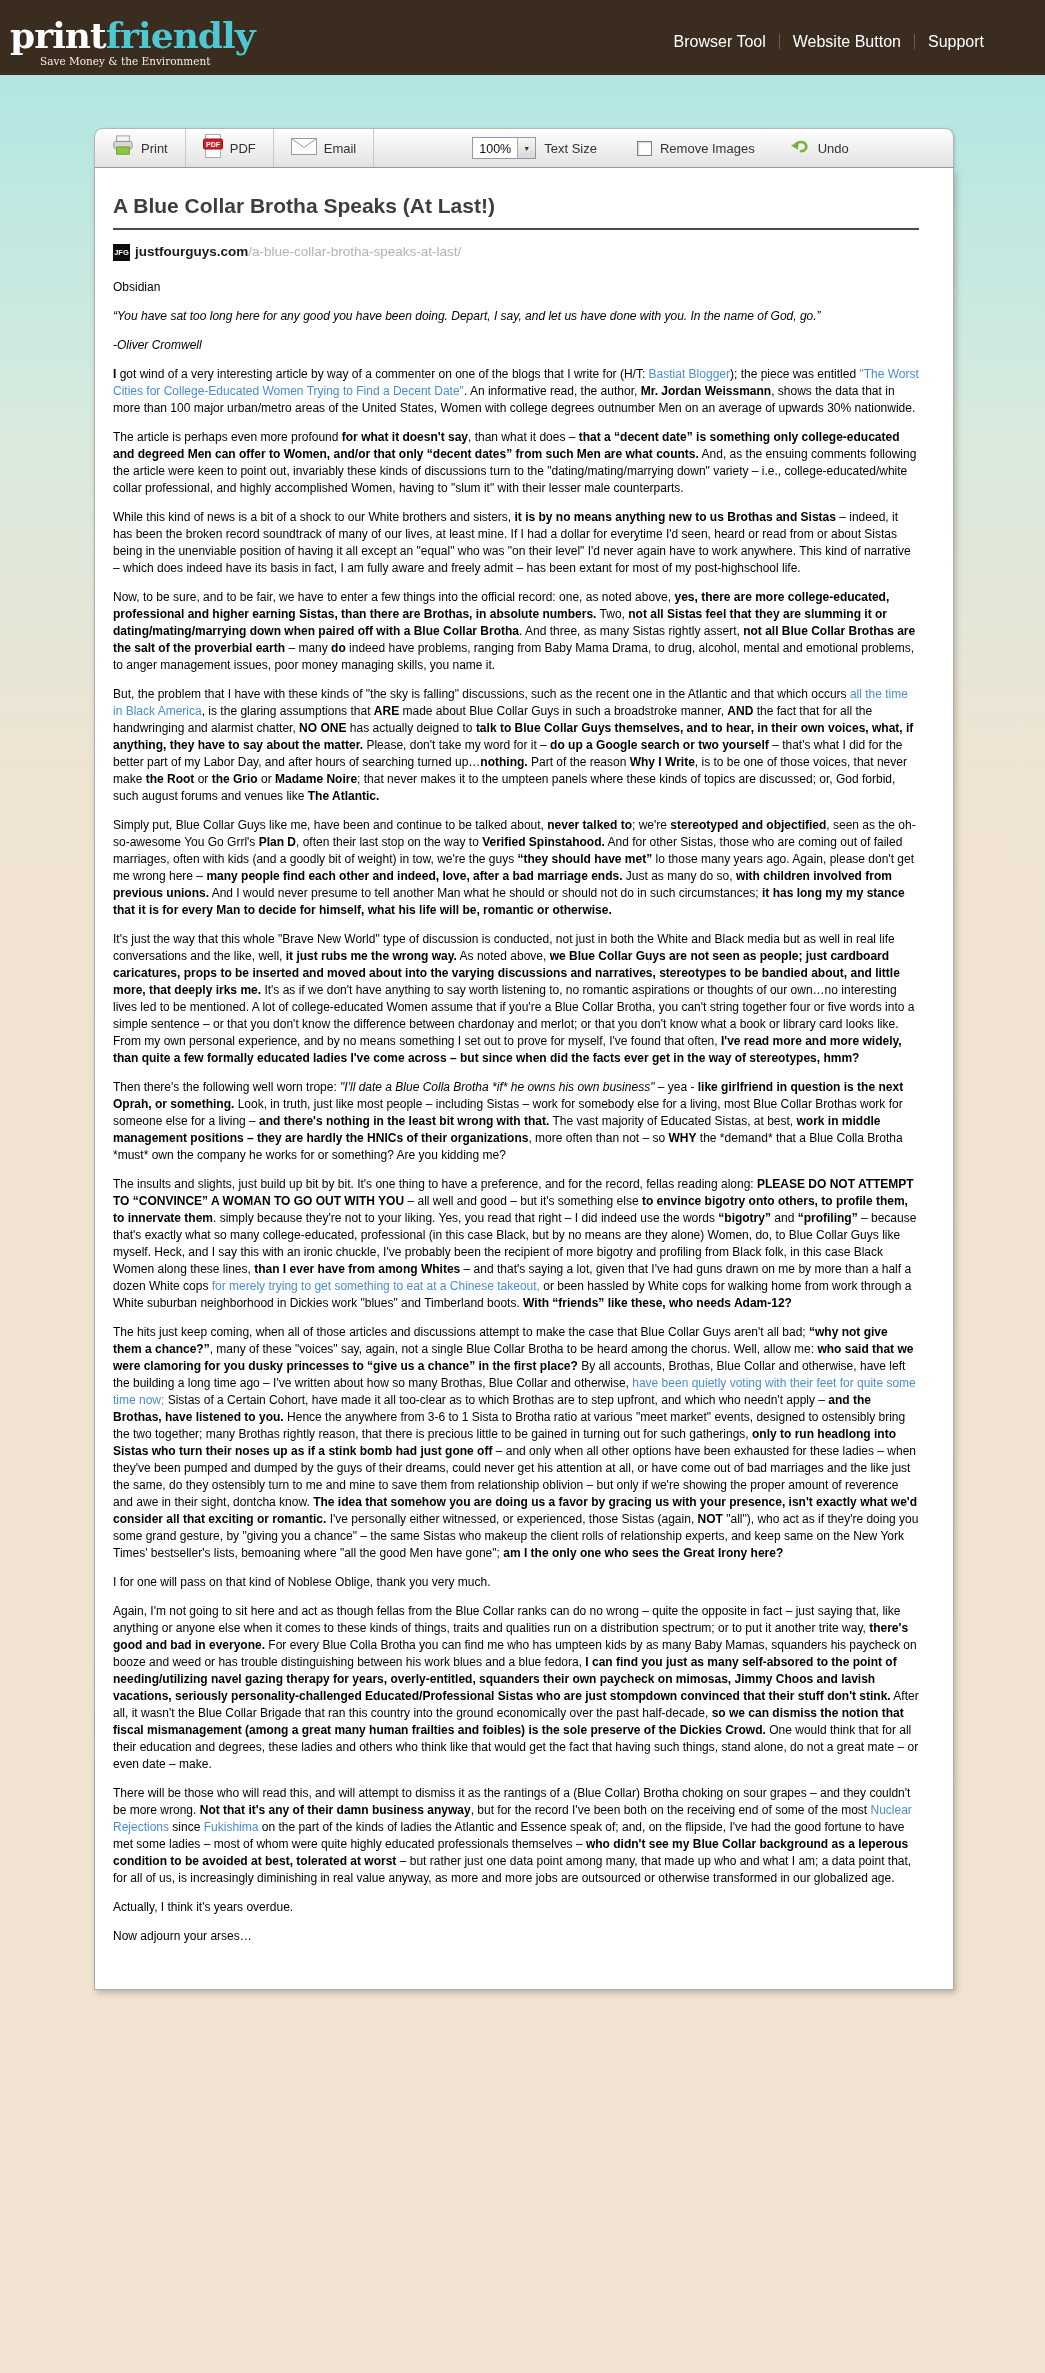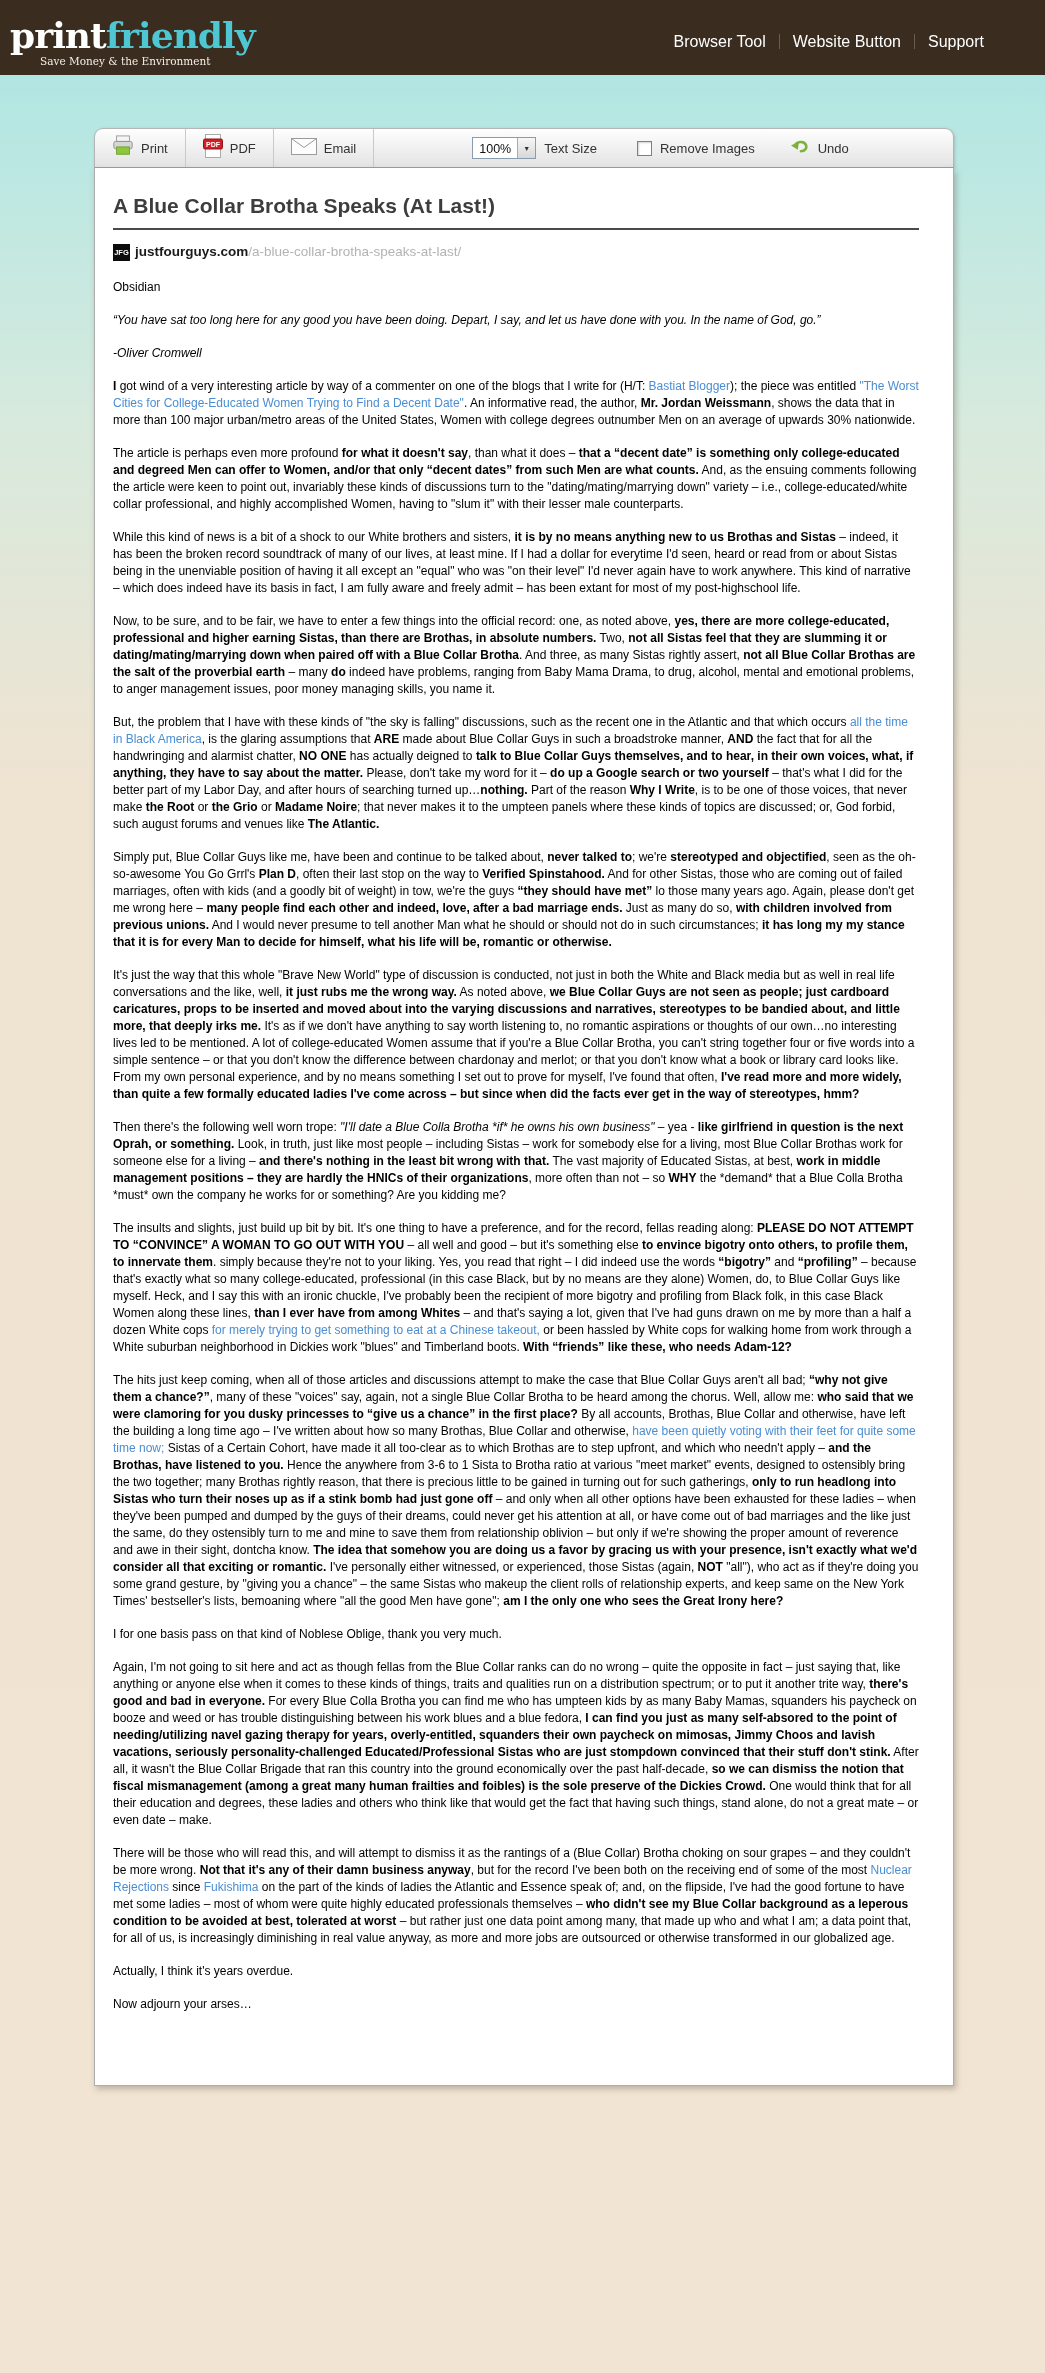--- a/index.html
+++ b/index.html
@@ -38,31 +38,31 @@
   .tb-right{display:flex;align-items:center;margin-left:98px;}
   .sel{display:inline-flex;align-items:stretch;border:1px solid #8a9bb0;background:#fff;height:20px;cursor:pointer;}
   .sel-val{padding:1px 6px 0;font-size:12.5px;color:#111;display:flex;align-items:center;}
   .sel-btn{width:17px;background:linear-gradient(#f7f7f7,#d7d7d7);border-left:1px solid #aaa;display:flex;align-items:center;justify-content:center;font-size:7px;color:#333;}
   .cb{width:13px;height:13px;border:1px solid #808080;background:#fff;box-shadow:inset 1px 1px 2px rgba(0,0,0,.18);cursor:pointer;}
   .sp8{width:8px;}.sp40{width:40px;}.sp36{width:36px;}
   
   .card{
     background:#fff;border:1px solid #adadad;border-top:none;
     box-shadow:2px 3px 6px rgba(90,80,70,.35);
-    padding:26px 34px 60px 18px;box-sizing:border-box;
+    padding:26px 34px 32px 18px;box-sizing:border-box;
   }
   .card h1{font-size:21px;color:#3d3d3d;margin:0 0 10px;font-weight:bold;}
   .title-rule{border:none;border-top:2px solid #4a4a4a;margin:8px 0 14px;}
   .source{display:flex;gap:5px;font-size:13.5px;margin-bottom:18px;}
   .source-icon{width:17px;height:17px;background:#0c0c0c;color:#fff;font-size:7.5px;font-weight:bold;display:flex;align-items:center;justify-content:center;flex:none;}
   .source-domain{font-weight:bold;color:#1a1a1a;}
   .source-path{color:#b3b3b3;}
   
   #article-body{font-size:12px;line-height:17px;color:#000;}
-  #article-body p{margin:16px 0 12px;}
+  #article-body p{margin:4px 0 12px;}
   #article-body .bold{font-weight:bold;}
   #article-body .ital{font-style:italic;}
   #article-body a.link{color:#4a8dd2;text-decoration:none;cursor:pointer;}
   .bottom-space{height:48px;}
 </style>
 </head>
 <body>
 
 <header class="site-header">
   <div class="logo">
@@ -151,21 +151,21 @@
         <p><span class="bold">I</span><span> got wind of a very interesting article by way of a commenter on one of the blogs that I write for (H/T: </span><a class="link" href="#">Bastiat Blogger</a><span>); the piece was entitled </span><a class="link" href="#">"The Worst Cities for College-Educated Women Trying to Find a Decent Date"</a><span>. An informative read, the author, </span><span class="bold">Mr. Jordan Weissmann</span><span>, shows the data that in more than 100 major urban/metro areas of the United States, Women with college degrees outnumber Men on an average of upwards 30% nationwide.</span></p>
         <p><span>The article is perhaps even more profound </span><span class="bold">for what it doesn't say</span><span>, than what it does – </span><span class="bold">that a “decent date” is something only college-educated and degreed Men can offer to Women, and/or that only “decent dates” from such Men are what counts.</span><span> And, as the ensuing comments following the article were keen to point out, invariably these kinds of discussions turn to the "dating/mating/marrying down" variety – i.e., college-educated/white collar professional, and highly accomplished Women, having to "slum it" with their lesser male counterparts.</span></p>
         <p><span>While this kind of news is a bit of a shock to our White brothers and sisters, </span><span class="bold">it is by no means anything new to us Brothas and Sistas</span><span> – indeed, it has been the broken record soundtrack of many of our lives, at least mine. If I had a dollar for everytime I'd seen, heard or read from or about Sistas being in the unenviable position of having it all except an "equal" who was "on their level" I'd never again have to work anywhere. This kind of narrative – which does indeed have its basis in fact, I am fully aware and freely admit – has been extant for most of my post-highschool life.</span></p>
         <p><span>Now, to be sure, and to be fair, we have to enter a few things into the official record: one, as noted above, </span><span class="bold">yes, there are more college-educated, professional and higher earning Sistas, than there are Brothas, in absolute numbers.</span><span> Two, </span><span class="bold">not all Sistas feel that they are slumming it or dating/mating/marrying down when paired off with a Blue Collar Brotha</span><span>. And three, as many Sistas rightly assert, </span><span class="bold">not all Blue Collar Brothas are the salt of the proverbial earth</span><span> – many </span><span class="bold">do</span><span> indeed have problems, ranging from Baby Mama Drama, to drug, alcohol, mental and emotional problems, to anger management issues, poor money managing skills, you name it.</span></p>
         <p><span>But, the problem that I have with these kinds of "the sky is falling" discussions, such as the recent one in the Atlantic and that which occurs </span><a class="link" href="#">all the time in Black America</a><span>, is the glaring assumptions that </span><span class="bold">ARE</span><span> made about Blue Collar Guys in such a broadstroke manner, </span><span class="bold">AND</span><span> the fact that for all the handwringing and alarmist chatter, </span><span class="bold">NO ONE</span><span> has actually deigned to </span><span class="bold">talk to Blue Collar Guys themselves, and to hear, in their own voices, what, if anything, they have to say about the matter.</span><span> Please, don't take my word for it – </span><span class="bold">do up a Google search or two yourself</span><span> – that's what I did for the better part of my Labor Day, and after hours of searching turned up…</span><span class="bold">nothing.</span><span> Part of the reason </span><span class="bold">Why I Write</span><span>, is to be one of those voices, that never make </span><span class="bold">the Root</span><span> or </span><span class="bold">the Grio</span><span> or </span><span class="bold">Madame Noire</span><span>; that never makes it to the umpteen panels where these kinds of topics are discussed; or, God forbid, such august forums and venues like </span><span class="bold">The Atlantic.</span></p>
         <p><span>Simply put, Blue Collar Guys like me, have been and continue to be talked about, </span><span class="bold">never talked to</span><span>; we're </span><span class="bold">stereotyped and objectified</span><span>, seen as the oh-so-awesome You Go Grrl's </span><span class="bold">Plan D</span><span>, often their last stop on the way to </span><span class="bold">Verified Spinstahood.</span><span> And for other Sistas, those who are coming out of failed marriages, often with kids (and a goodly bit of weight) in tow, we're the guys </span><span class="bold">“they should have met”</span><span> lo those many years ago. Again, please don't get me wrong here – </span><span class="bold">many people find each other and indeed, love, after a bad marriage ends.</span><span> Just as many do so, </span><span class="bold">with children involved from previous unions.</span><span> And I would never presume to tell another Man what he should or should not do in such circumstances; </span><span class="bold">it has long my my stance that it is for every Man to decide for himself, what his life will be, romantic or otherwise.</span></p>
         <p><span>It's just the way that this whole "Brave New World" type of discussion is conducted, not just in both the White and Black media but as well in real life conversations and the like, well, </span><span class="bold">it just rubs me the wrong way.</span><span> As noted above, </span><span class="bold">we Blue Collar Guys are not seen as people; just cardboard caricatures, props to be inserted and moved about into the varying discussions and narratives, stereotypes to be bandied about, and little more, that deeply irks me.</span><span> It's as if we don't have anything to say worth listening to, no romantic aspirations or thoughts of our own…no interesting lives led to be mentioned. A lot of college-educated Women assume that if you're a Blue Collar Brotha, you can't string together four or five words into a simple sentence – or that you don't know the difference between chardonay and merlot; or that you don't know what a book or library card looks like. From my own personal experience, and by no means something I set out to prove for myself, I've found that often, </span><span class="bold">I've read more and more widely, than quite a few formally educated ladies I've come across – but since when did the facts ever get in the way of stereotypes, hmm?</span></p>
         <p><span>Then there's the following well worn trope: </span><span class="ital">"I'll date a Blue Colla Brotha *if* he owns his own business"</span><span> – yea - </span><span class="bold">like girlfriend in question is the next Oprah, or something.</span><span> Look, in truth, just like most people – including Sistas – work for somebody else for a living, most Blue Collar Brothas work for someone else for a living – </span><span class="bold">and there's nothing in the least bit wrong with that.</span><span> The vast majority of Educated Sistas, at best, </span><span class="bold">work in middle management positions – they are hardly the HNICs of their organizations</span><span>, more often than not – so </span><span class="bold">WHY</span><span> the *demand* that a Blue Colla Brotha *must* own the company he works for or something? Are you kidding me?</span></p>
         <p><span>The insults and slights, just build up bit by bit. It's one thing to have a preference, and for the record, fellas reading along: </span><span class="bold">PLEASE DO NOT ATTEMPT TO “CONVINCE” A WOMAN TO GO OUT WITH YOU</span><span> – all well and good – but it's something else </span><span class="bold">to envince bigotry onto others, to profile them, to innervate them</span><span>. simply because they're not to your liking. Yes, you read that right – I did indeed use the words </span><span class="bold">“bigotry”</span><span> and </span><span class="bold">“profiling”</span><span> – because that's exactly what so many college-educated, professional (in this case Black, but by no means are they alone) Women, do, to Blue Collar Guys like myself. Heck, and I say this with an ironic chuckle, I've probably been the recipient of more bigotry and profiling from Black folk, in this case Black Women along these lines, </span><span class="bold">than I ever have from among Whites</span><span> – and that's saying a lot, given that I've had guns drawn on me by more than a half a dozen White cops </span><a class="link" href="#">for merely trying to get something to eat at a Chinese takeout,</a><span> or been hassled by White cops for walking home from work through a White suburban neighborhood in Dickies work "blues" and Timberland boots. </span><span class="bold">With “friends” like these, who needs Adam-12?</span></p>
         <p><span>The hits just keep coming, when all of those articles and discussions attempt to make the case that Blue Collar Guys aren't all bad; </span><span class="bold">“why not give them a chance?”</span><span>, many of these "voices" say, again, not a single Blue Collar Brotha to be heard among the chorus. Well, allow me: </span><span class="bold">who said that we were clamoring for you dusky princesses to “give us a chance” in the first place?</span><span> By all accounts, Brothas, Blue Collar and otherwise, have left the building a long time ago – I've written about how so many Brothas, Blue Collar and otherwise, </span><a class="link" href="#">have been quietly voting with their feet for quite some time now;</a><span> Sistas of a Certain Cohort, have made it all too-clear as to which Brothas are to step upfront, and which who needn't apply – </span><span class="bold">and the Brothas, have listened to you.</span><span> Hence the anywhere from 3-6 to 1 Sista to Brotha ratio at various "meet market" events, designed to ostensibly bring the two together; many Brothas rightly reason, that there is precious little to be gained in turning out for such gatherings, </span><span class="bold">only to run headlong into Sistas who turn their noses up as if a stink bomb had just gone off</span><span> – and only when all other options have been exhausted for these ladies – when they've been pumped and dumped by the guys of their dreams, could never get his attention at all, or have come out of bad marriages and the like just the same, do they ostensibly turn to me and mine to save them from relationship oblivion – but only if we're showing the proper amount of reverence and awe in their sight, dontcha know. </span><span class="bold">The idea that somehow you are doing us a favor by gracing us with your presence, isn't exactly what we'd consider all that exciting or romantic.</span><span> I've personally either witnessed, or experienced, those Sistas (again, </span><span class="bold">NOT</span><span> "all"), who act as if they're doing you some grand gesture, by "giving you a chance" – the same Sistas who makeup the client rolls of relationship experts, and keep same on the New York Times' bestseller's lists, bemoaning where "all the good Men have gone"; </span><span class="bold">am I the only one who sees the Great Irony here?</span></p>
-        <p><span>I for one basis pass on that kind of Noblese Oblige, thank you very much.</span></p>
+        <p><span>I for one will pass on that kind of Noblese Oblige, thank you very much.</span></p>
         <p><span>Again, I'm not going to sit here and act as though fellas from the Blue Collar ranks can do no wrong – quite the opposite in fact – just saying that, like anything or anyone else when it comes to these kinds of things, traits and qualities run on a distribution spectrum; or to put it another trite way, </span><span class="bold">there's good and bad in everyone.</span><span> For every Blue Colla Brotha you can find me who has umpteen kids by as many Baby Mamas, squanders his paycheck on booze and weed or has trouble distinguishing between his work blues and a blue fedora, </span><span class="bold">I can find you just as many self-absored to the point of needing/utilizing navel gazing therapy for years, overly-entitled, squanders their own paycheck on mimosas, Jimmy Choos and lavish vacations, seriously personality-challenged Educated/Professional Sistas who are just stompdown convinced that their stuff don't stink.</span><span> After all, it wasn't the Blue Collar Brigade that ran this country into the ground economically over the past half-decade, </span><span class="bold">so we can dismiss the notion that fiscal mismanagement (among a great many human frailties and foibles) is the sole preserve of the Dickies Crowd.</span><span> One would think that for all their education and degrees, these ladies and others who think like that would get the fact that having such things, stand alone, do not a great mate – or even date – make.</span></p>
         <p><span>There will be those who will read this, and will attempt to dismiss it as the rantings of a (Blue Collar) Brotha choking on sour grapes – and they couldn't be more wrong. </span><span class="bold">Not that it's any of their damn business anyway</span><span>, but for the record I've been both on the receiving end of some of the most </span><a class="link" href="#">Nuclear Rejections</a><span> since </span><a class="link" href="#">Fukishima</a><span> on the part of the kinds of ladies the Atlantic and Essence speak of; and, on the flipside, I've had the good fortune to have met some ladies – most of whom were quite highly educated professionals themselves – </span><span class="bold">who didn't see my Blue Collar background as a leperous condition to be avoided at best, tolerated at worst</span><span> – but rather just one data point among many, that made up who and what I am; a data point that, for all of us, is increasingly diminishing in real value anyway, as more and more jobs are outsourced or otherwise transformed in our globalized age.</span></p>
         <p><span>Actually, I think it's years overdue.</span></p>
         <p><span>Now adjourn your arses…</span></p>
       </div>
   </div>
 
   <div class="bottom-space"></div>
 </div>
 

